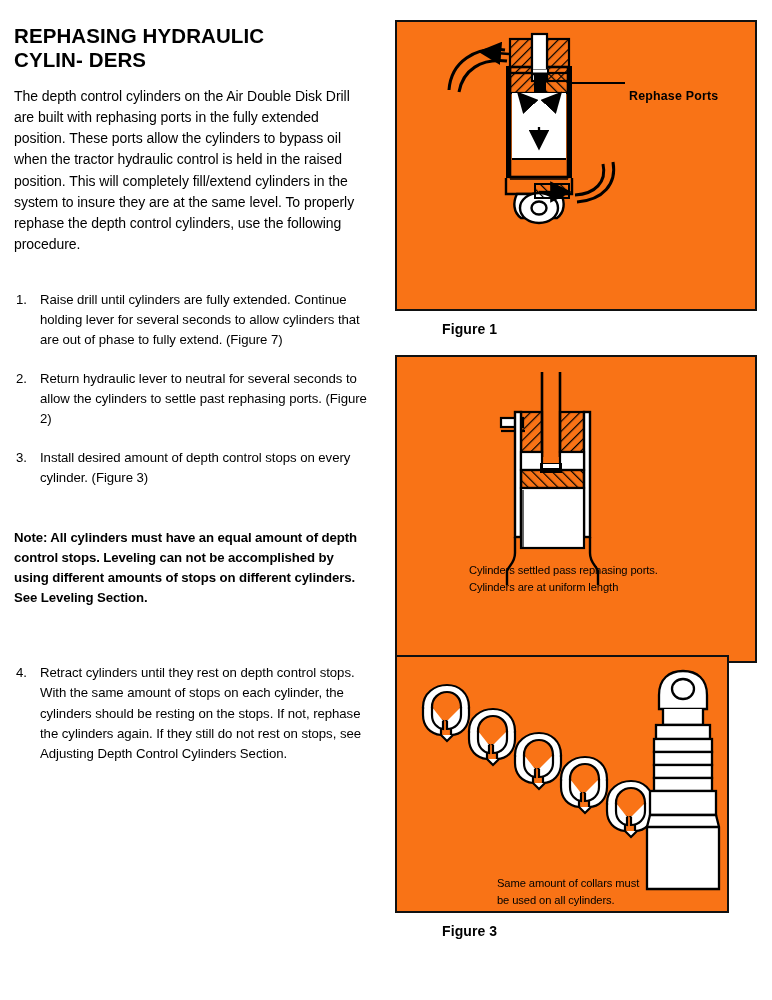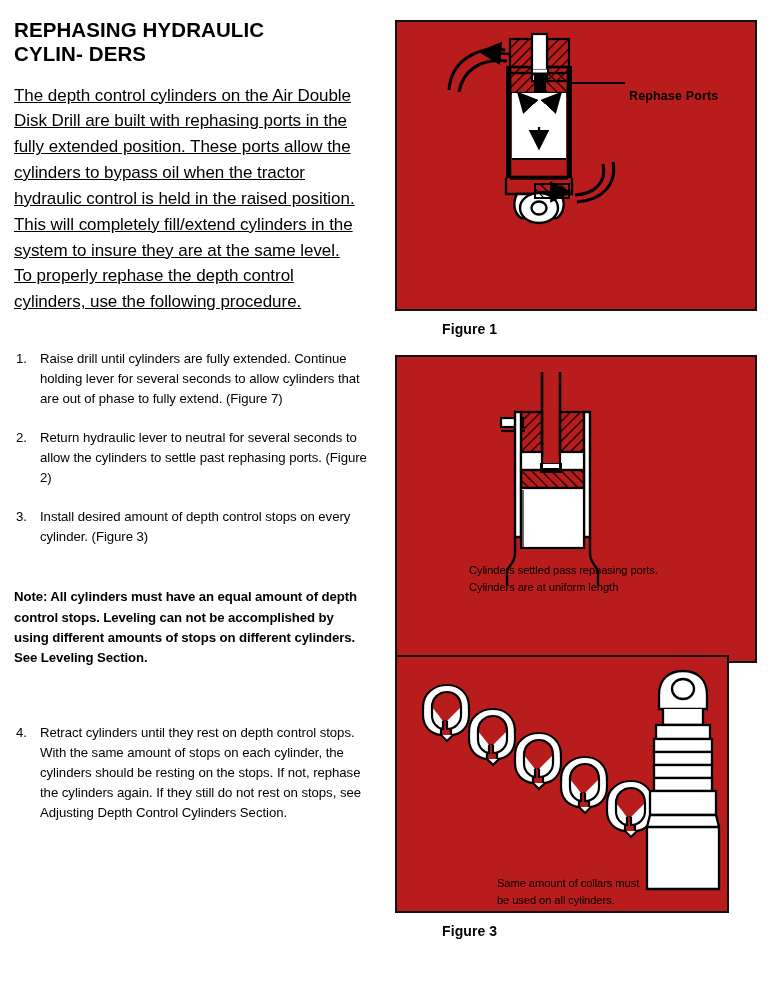--- a/index.html
+++ b/index.html
@@ -22,30 +22,29 @@
     left: 14px;
     top: 18px;
     width: 360px;
   }
 
   #page-title {
     font-size: 20.5px;
     font-weight: bold;
     line-height: 1.16;
     letter-spacing: 0.1px;
-    margin: 0 0 0 0;
+    margin: 6px 0 0 0;
     width: 310px;
   }
 
   #intro-paragraph {
-    font-size: 17px;
+    font-size: 14px;
     line-height: 1.52;
     width: 346px;
     letter-spacing: -0.05px;
-    text-decoration: underline;
   }
 
   #steps-list-top {
     margin-top: 34px;
   }
 
   .step-row {
     display: flex;
     align-items: flex-start;
     margin-bottom: 19px;
@@ -87,21 +86,21 @@
     height: 1000px;
   }
 
   .figure-block {
     position: absolute;
     left: 0;
   }
 
   .figure-frame {
     border: 2px solid #111111;
-    background: #b91c1c;
+    background: #f97316;
     position: relative;
     box-sizing: border-box;
   }
 
   .figure-caption {
     font-size: 14px;
     font-weight: bold;
     margin-top: 10px;
     letter-spacing: 0.1px;
     padding-left: 47px;

